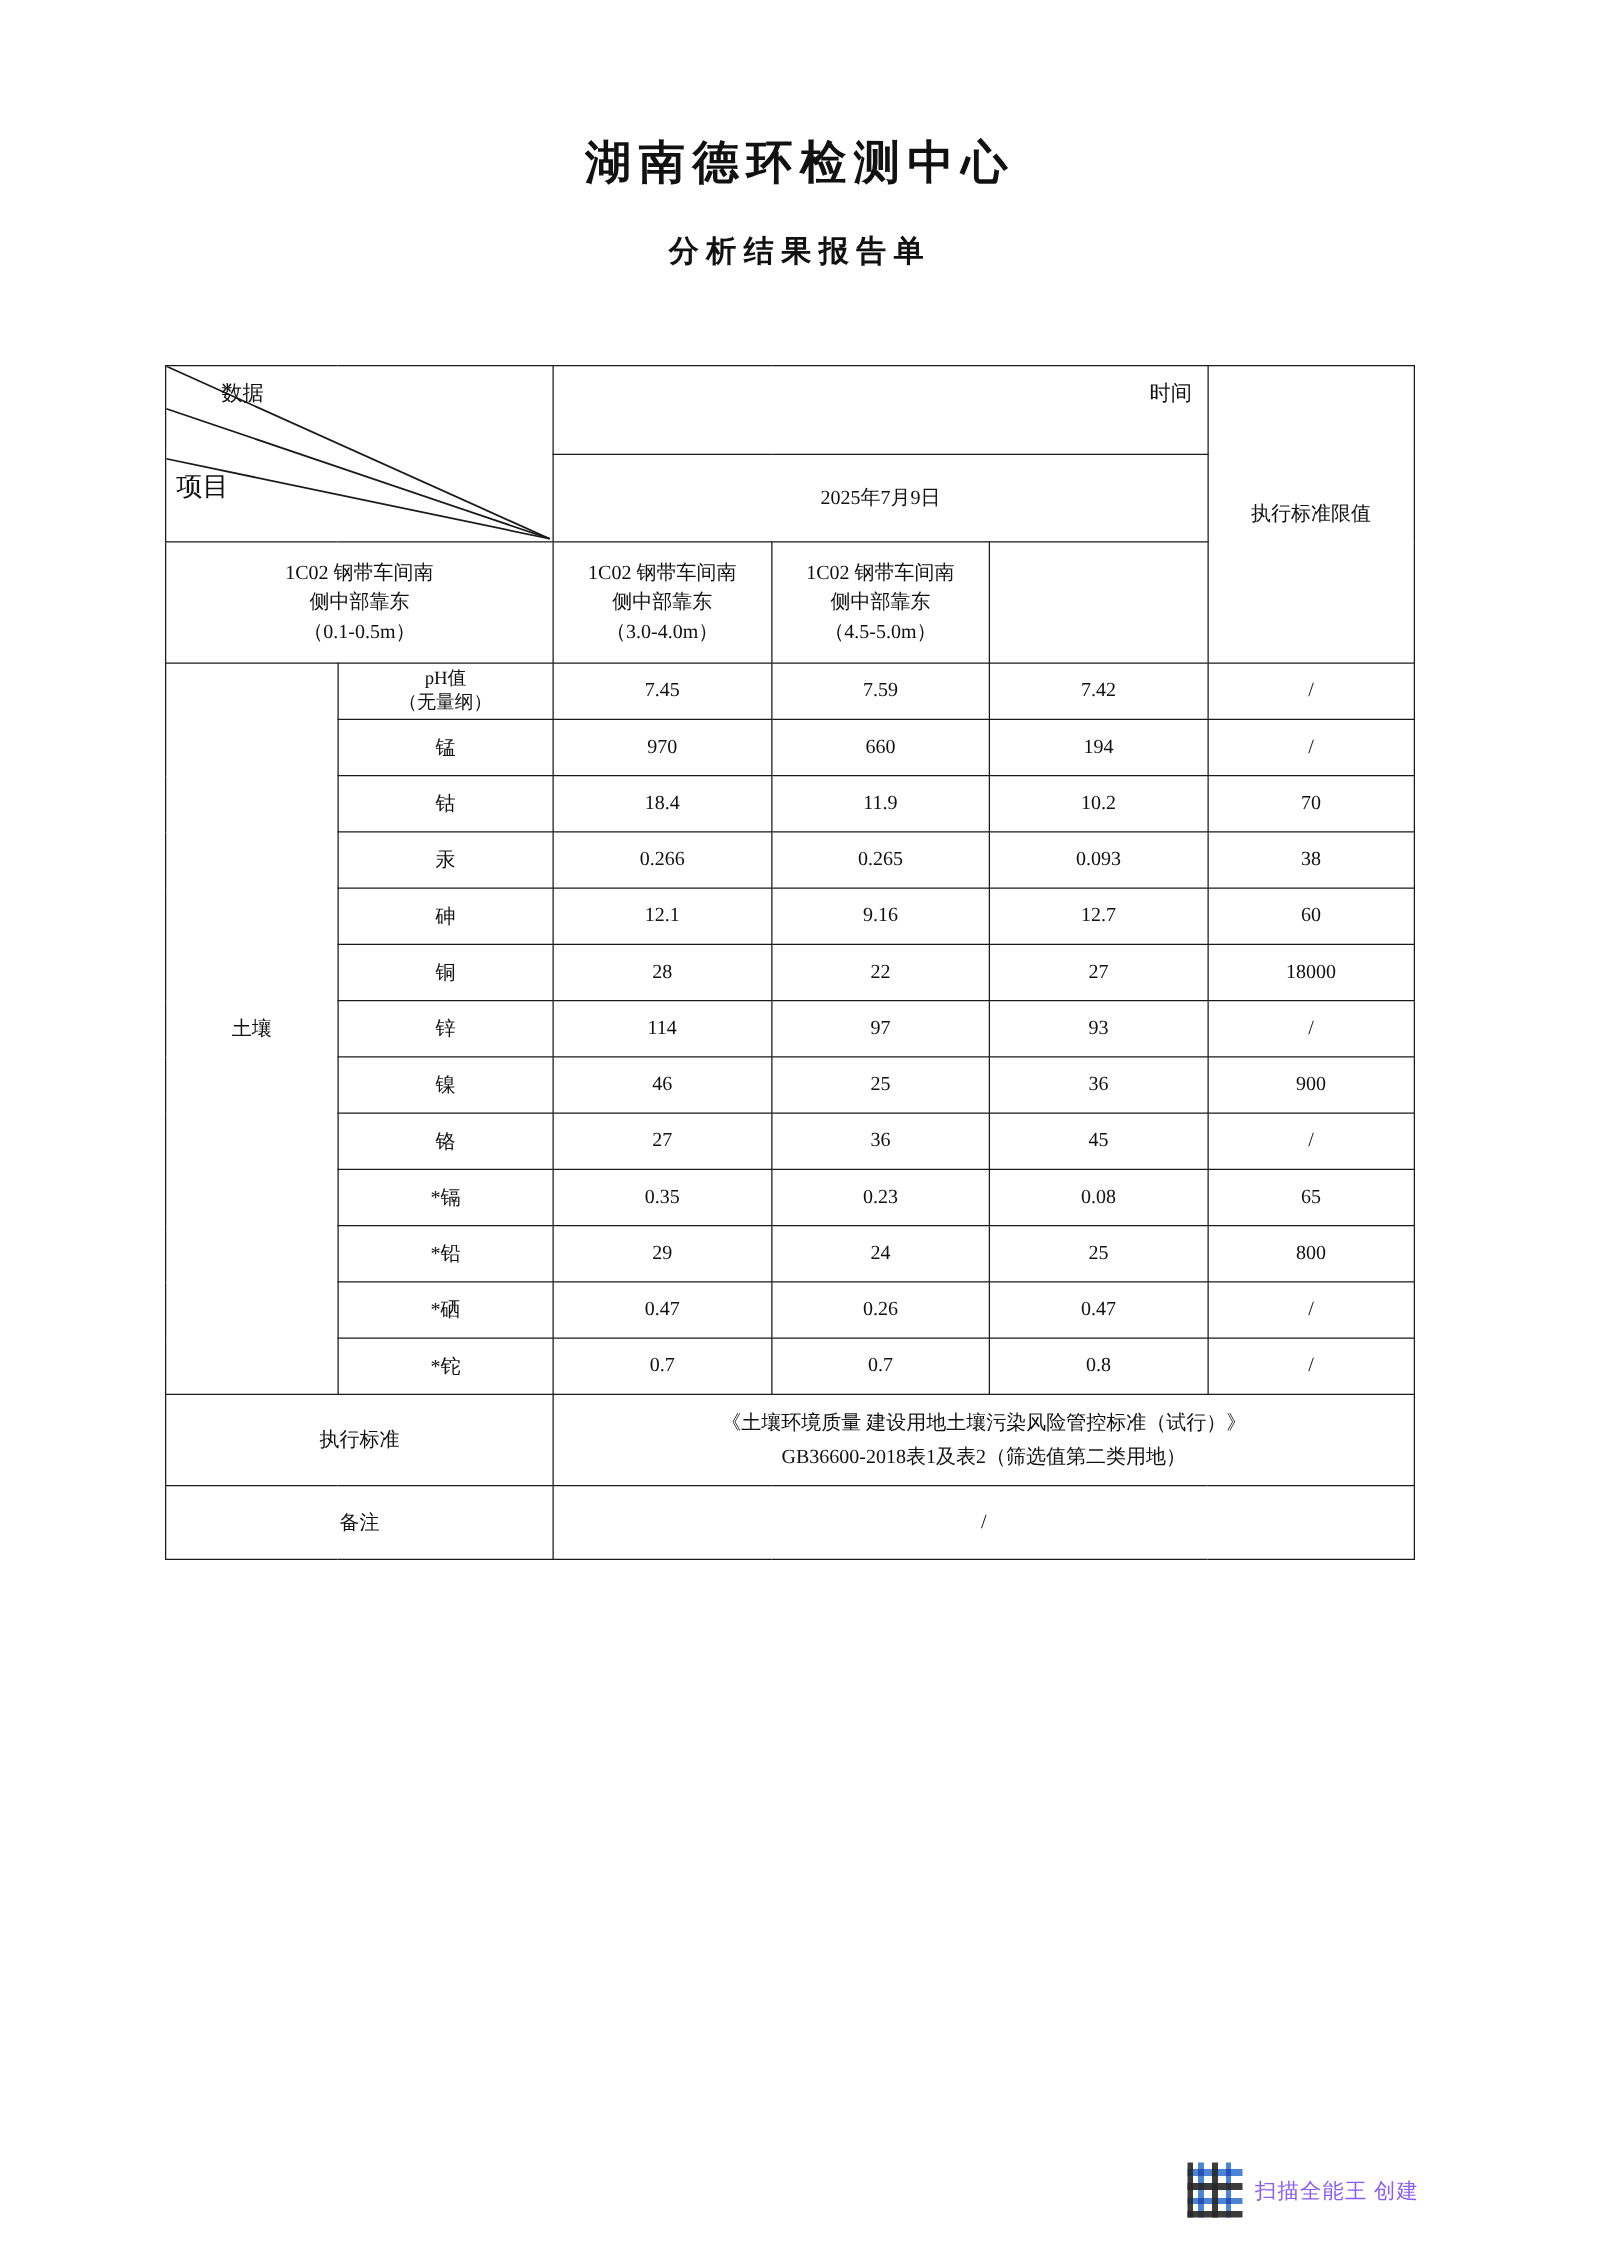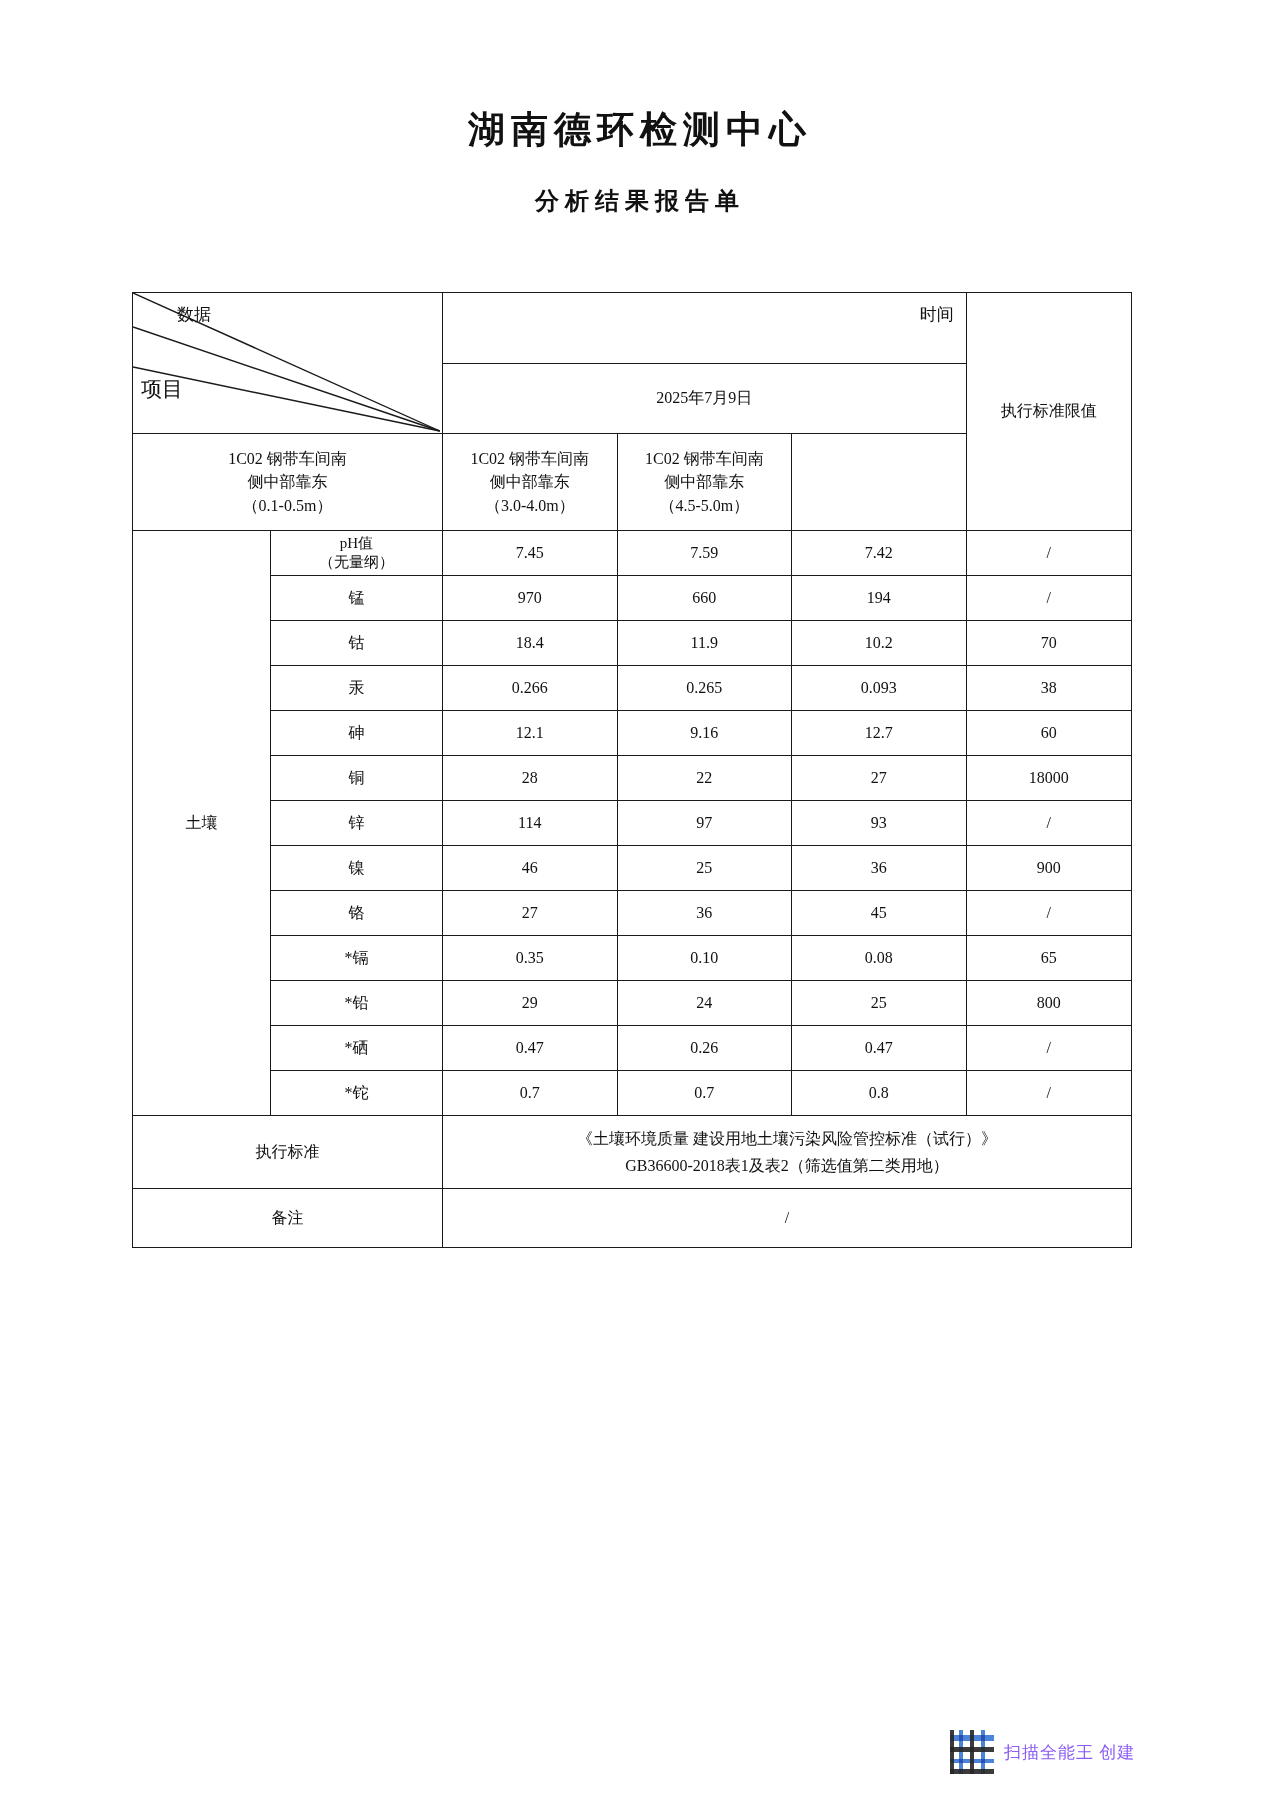--- a/index.html
+++ b/index.html
@@ -278,21 +278,21 @@
       <tr class="row-h">
         <td class="param-cell">铬</td>
         <td>27</td>
         <td>36</td>
         <td>45</td>
         <td>/</td>
       </tr>
       <tr class="row-h">
         <td class="param-cell">*镉</td>
         <td>0.35</td>
-        <td>0.10</td>
+        <td>0.23</td>
         <td>0.08</td>
         <td>65</td>
       </tr>
       <tr class="row-h">
         <td class="param-cell">*铅</td>
         <td>29</td>
         <td>24</td>
         <td>25</td>
         <td>800</td>
       </tr>

